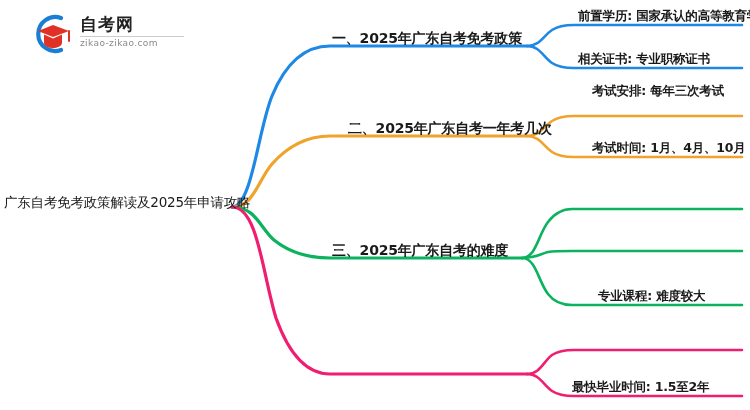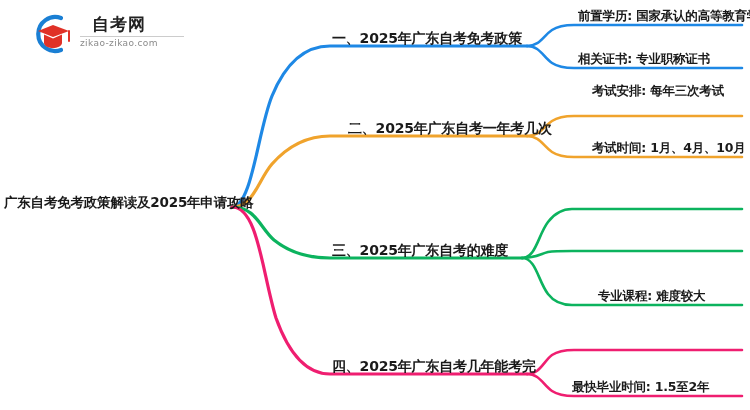--- a/index.html
+++ b/index.html
@@ -40,21 +40,20 @@
     top: 4px;
     width: 110px;
   }
   #logo-title {
     font-size: 17px;
     font-weight: bold;
     color: #222222;
     letter-spacing: 1px;
     line-height: 20px;
     white-space: nowrap;
-    margin-left: 12px;
   }
   #logo-rule {
     width: 104px;
     height: 1px;
     background: #cccccc;
     margin: 2px 0 1px 0;
   }
   #logo-sub {
     font-size: 9px;
     color: #8a8a8a;
@@ -75,21 +74,21 @@
   .node {
     position: absolute;
     color: #1a1a1a;
     white-space: nowrap;
     line-height: 1;
   }
   #root-node {
     left: 4px;
     top: 196px;
     font-size: 13.5px;
-    font-weight: bold;
+    font-weight: normal;
     letter-spacing: -0.2px;
   }
   .branch-label {
     font-size: 14px;
     font-weight: bold;
     letter-spacing: -0.2px;
   }
   .leaf-label {
     font-size: 12.5px;
     font-weight: bold;
@@ -151,16 +150,15 @@
   <div class="node leaf-label" style="left:578px; top:10px;">前置学历: 国家承认的高等教育学历</div>
   <div class="node leaf-label" style="left:578px; top:53px;">相关证书: 专业职称证书</div>
 
   <div class="node branch-label" style="left:348px; top:121px;">二、2025年广东自考一年考几次</div>
   <div class="node leaf-label" style="left:592px; top:85px;">考试安排: 每年三次考试</div>
   <div class="node leaf-label" style="left:592px; top:142px;">考试时间: 1月、4月、10月</div>
 
   <div class="node branch-label" style="left:332px; top:243px;">三、2025年广东自考的难度</div>
   <div class="node leaf-label" style="left:598px; top:290px;">专业课程: 难度较大</div>
 
-  <div class="node branch-label" style="left:332px; top:359px;">四、2025年广东自考几年能考完</div>
   <div class="node leaf-label" style="left:572px; top:381px;text-align:right;">最快毕业时间: 1.5至2年</div>
 
 </div>
 
 </body></html>

